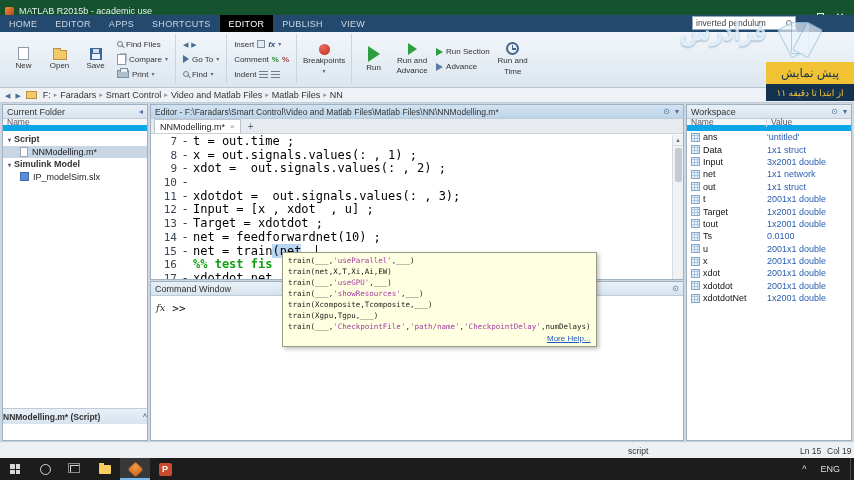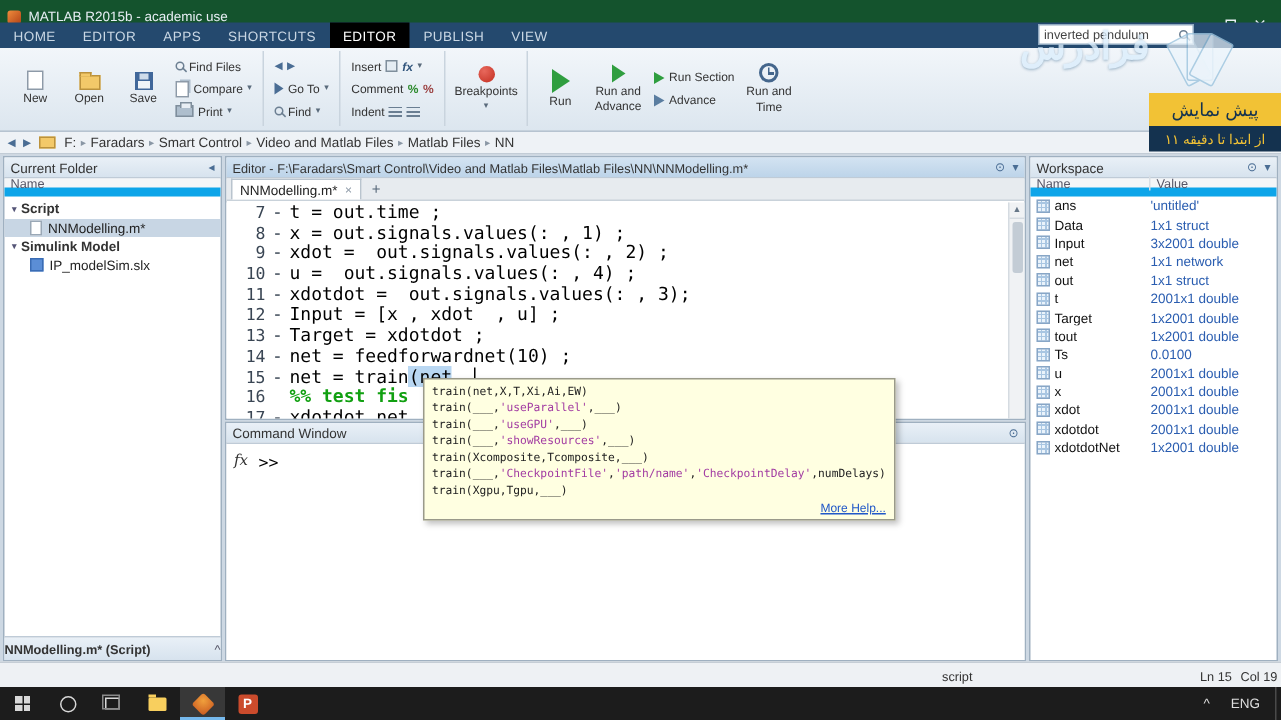--- a/index.html
+++ b/index.html
@@ -78,21 +78,21 @@
 
   
   #folder-panel{left:2px;top:104px;width:146px;height:337px}
   #folder-tree{padding-top:2px}
   .grp{display:flex;align-items:center;gap:3px;height:12.5px;padding-left:5px;font-weight:bold;font-size:9px;color:#333}
   .tri{font-size:6px;color:#557}
   .fitem{display:flex;align-items:center;gap:4px;height:12.5px;padding-left:17px;font-size:9px;color:#222}
   .fitem.sel{background:#c8d6e4}
   .ic-mfile{width:8px;height:10px;background:#fff;border:1px solid #9aa8b6;flex:none}
   .ic-slx{width:9px;height:9px;background:#5b8ed6;border:1px solid #3a6cb4;flex:none}
-  #folder-detail{position:absolute;left:0;right:0;bottom:0;height:16px;background:linear-gradient(#e9f0f7,#d7e3ee);border-top:1px solid #bfcbd7;display:flex;align-items:center;padding:0 0;font-size:8.5px;font-weight:bold;color:#333}
+  #folder-detail{position:absolute;left:0;right:0;bottom:16px;height:16px;background:linear-gradient(#e9f0f7,#d7e3ee);border-top:1px solid #bfcbd7;display:flex;align-items:center;padding:0 0;font-size:8.5px;font-weight:bold;color:#333}
   #folder-detail .sp{margin-left:auto;color:#556;font-weight:normal}
 
   
   #editor-panel{left:150px;top:104px;width:534px;height:176px}
   #editor-tabbar{height:15px;background:#e7ebef;border-bottom:1px solid #c9d2da;display:flex;align-items:flex-end;gap:2px;padding-left:3px}
   .etab{height:14px;background:#fff;border:1px solid #b9c4ce;border-bottom:0;display:flex;align-items:center;gap:5px;padding:0 5px;font-size:9px;color:#222}
   .etab .x{color:#8a97a5;font-size:8px}
   .plus-tab{height:14px;width:16px;display:flex;align-items:center;justify-content:center;color:#567;font-size:10px}
   #code-area{position:absolute;top:30px;left:0;right:11px;bottom:0;overflow:hidden;background:#fff;font-family:"DejaVu Sans Mono",monospace;font-size:12px}
   .cline{display:flex;height:13.7px;line-height:13.7px}
@@ -387,21 +387,20 @@
           <span class="cd"><span>x = out.signals.values(: , 1) ;</span></span>
         </div>
         <div class="cline">
           <span class="ln">9</span>
           <span class="dash">-</span>
           <span class="cd"><span>xdot =  out.signals.values(: , 2) ;</span></span>
         </div>
         <div class="cline">
           <span class="ln">10</span>
           <span class="dash">-</span>
-          <span class="cd"><span>u =  out.signals.values(: , 4) ;</span></span>
         </div>
         <div class="cline">
           <span class="ln">11</span>
           <span class="dash">-</span>
           <span class="cd"><span>xdotdot =  out.signals.values(: , 3);</span></span>
         </div>
         <div class="cline">
           <span class="ln">12</span>
           <span class="dash">-</span>
           <span class="cd"><span>Input = [x , xdot  , u] ;</span></span>
@@ -533,27 +532,27 @@
       <div class="wrow">
         <span class="vicon"></span>
         <span class="wname">xdotdotNet</span>
         <span class="wval">1x2001 double</span>
       </div>
     </div>
 </div>
 
 <div id="popup">
   <div id="popup-lines">
+      <div class="pline"><span>train(___,</span><span class="pstr">'useParallel'</span><span>,___)</span></div>
       <div class="pline"><span>train(net,X,T,Xi,Ai,EW)</span></div>
-      <div class="pline"><span>train(___,</span><span class="pstr">'useParallel'</span><span>,___)</span></div>
       <div class="pline"><span>train(___,</span><span class="pstr">'useGPU'</span><span>,___)</span></div>
       <div class="pline"><span>train(___,</span><span class="pstr">'showResources'</span><span>,___)</span></div>
       <div class="pline"><span>train(Xcomposite,Tcomposite,___)</span></div>
+      <div class="pline"><span>train(Xgpu,Tgpu,___)</span></div>
       <div class="pline"><span>train(___,</span><span class="pstr">'CheckpointFile'</span><span>,</span><span class="pstr">'path/name'</span><span>,</span><span class="pstr">'CheckpointDelay'</span><span>,numDelays)</span></div>
-      <div class="pline"><span>train(Xgpu,Tgpu,___)</span></div>
     </div>
   <a id="more-help">More Help...</a>
 </div>
 
 <div id="statusbar">
   <span id="status-script">script</span>
   <span id="status-ln">Ln 15</span>
   <span id="status-col">Col 19</span>
 </div>
 

